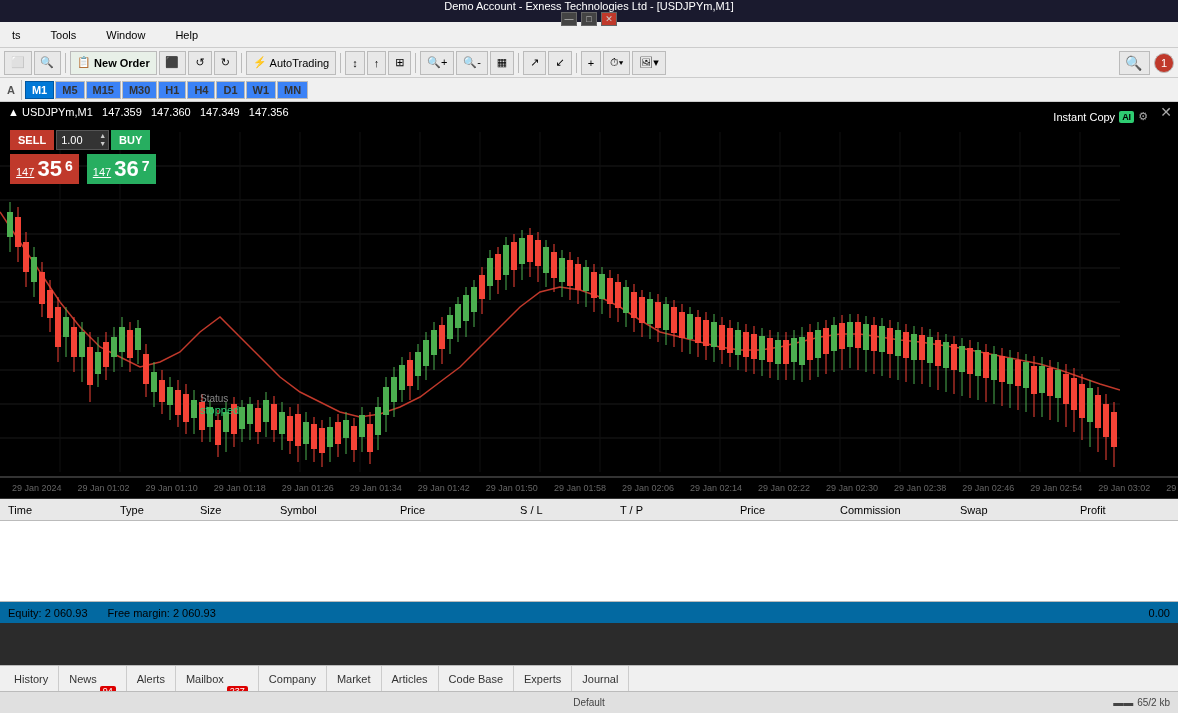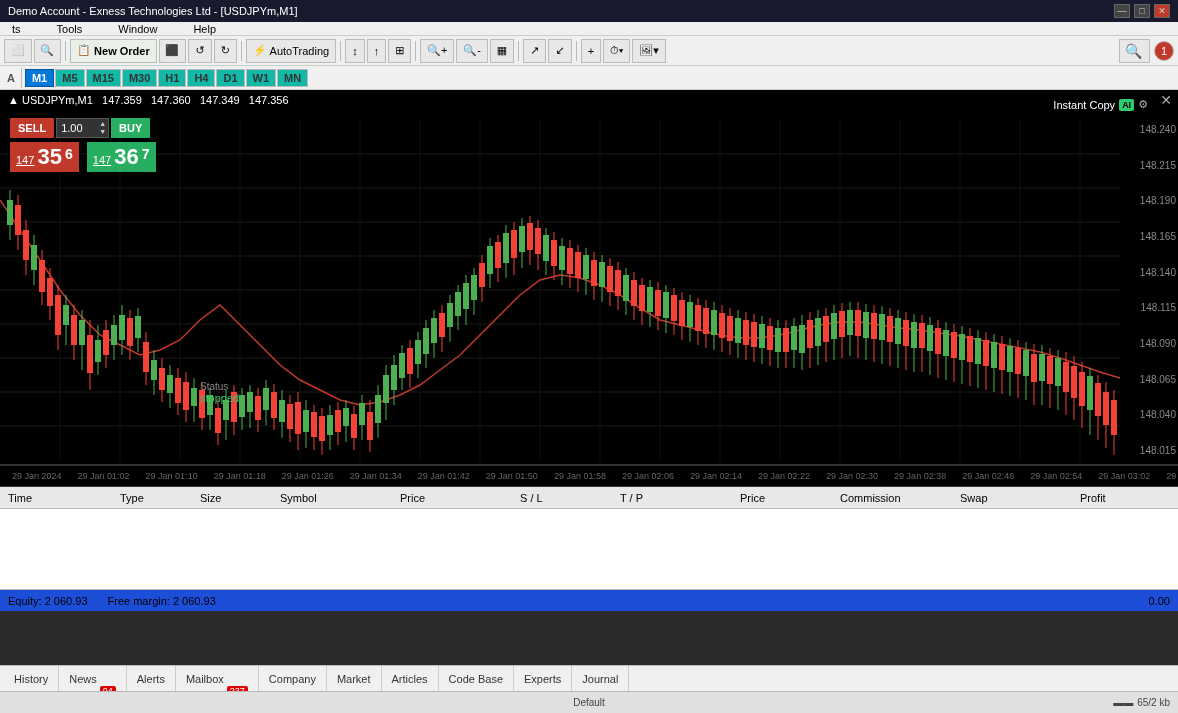--- a/index.html
+++ b/index.html
@@ -17,20 +17,21 @@
     
     .title-bar {
       background: #1a1a2e;
       height: 22px;
       display: flex;
       align-items: center;
       justify-content: space-between;
       padding: 0 8px;
       color: #fff;
       font-size: 11px;
+      flex-direction: column;
     }
     .title-bar-controls {
       display: flex;
       gap: 4px;
     }
     .title-bar-btn {
       width: 16px;
       height: 14px;
       background: #444;
       border: 1px solid #666;
@@ -39,25 +40,25 @@
       display: flex;
       align-items: center;
       justify-content: center;
       cursor: pointer;
     }
     .title-bar-btn.close { background: #c0392b; }
 
     
     .menu-bar {
       background: #f0f0f0;
-      height: 14px;
+      height: 26px;
       display: flex;
       align-items: center;
       padding: 0 4px;
-      gap: 20px;
+      gap: 14px;
       border-bottom: 1px solid #ccc;
     }
     .menu-item {
       padding: 2px 8px;
       font-size: 11px;
       color: #000;
       cursor: pointer;
     }
 
     
@@ -99,21 +100,21 @@
       height: 24px;
       display: flex;
       align-items: center;
       padding: 0 4px;
       gap: 1px;
       border-bottom: 1px solid #ccc;
     }
     .tf-btn {
       height: 18px;
       padding: 0 6px;
-      background: #14b8a6;
+      background: #3b82f6;
       border: 1px solid #bbb;
       font-size: 11px;
       cursor: pointer;
       color: #333;
       font-weight: bold;
     }
     .tf-btn.active { background: #0078d7; color: #fff; border-color: #0056a0; }
     .tf-label {
       font-size: 11px;
       color: #555;
@@ -320,21 +321,21 @@
     .col-price { width: 120px; }
     .col-sl { width: 100px; }
     .col-tp { width: 120px; }
     .col-price2 { width: 100px; }
     .col-comm { width: 120px; }
     .col-swap { width: 120px; }
     .col-profit { flex: 1; }
 
     
     .equity-bar {
-      background: #1d4ed8;
+      background: #0369a1;
       height: 22px;
       display: flex;
       align-items: center;
       padding: 0 8px;
       font-size: 11px;
       color: #000;
       border-top: 1px solid #bbb;
       gap: 20px;
       text-align: center;
     }
@@ -929,32 +930,20 @@
     <line x1="1090" y1="248" x2="1090" y2="315" stroke="#4caf50" stroke-width="1"></line>
     <rect x="1087" y="256" width="6" height="34" fill="#4caf50"></rect>
     <line x1="1098" y1="255" x2="1098" y2="320" stroke="#f44336" stroke-width="1"></line>
     <rect x="1095" y="263" width="6" height="33" fill="#f44336"></rect>
     <line x1="1106" y1="262" x2="1106" y2="328" stroke="#f44336" stroke-width="1"></line>
     <rect x="1103" y="272" width="6" height="33" fill="#f44336"></rect>
     <line x1="1114" y1="270" x2="1114" y2="335" stroke="#f44336" stroke-width="1"></line>
     <rect x="1111" y="280" width="6" height="35" fill="#f44336"></rect>
   </svg>
 
-  <div class="chart-price-axis">
-    <div>148.240</div>
-    <div>148.215</div>
-    <div>148.190</div>
-    <div>148.165</div>
-    <div>148.140</div>
-    <div>148.115</div>
-    <div>148.090</div>
-    <div>148.065</div>
-    <div>148.040</div>
-    <div>148.015</div>
-  </div>
 
   <div class="status-overlay">
     <div class="status-label">Status</div>
     <div style="color:#2ecc71;">stopped</div>
   </div>
 </div>
 
 <div class="time-axis">
   <span class="time-label">29 Jan 2024</span>
   <span class="time-label">29 Jan 01:02</span>

